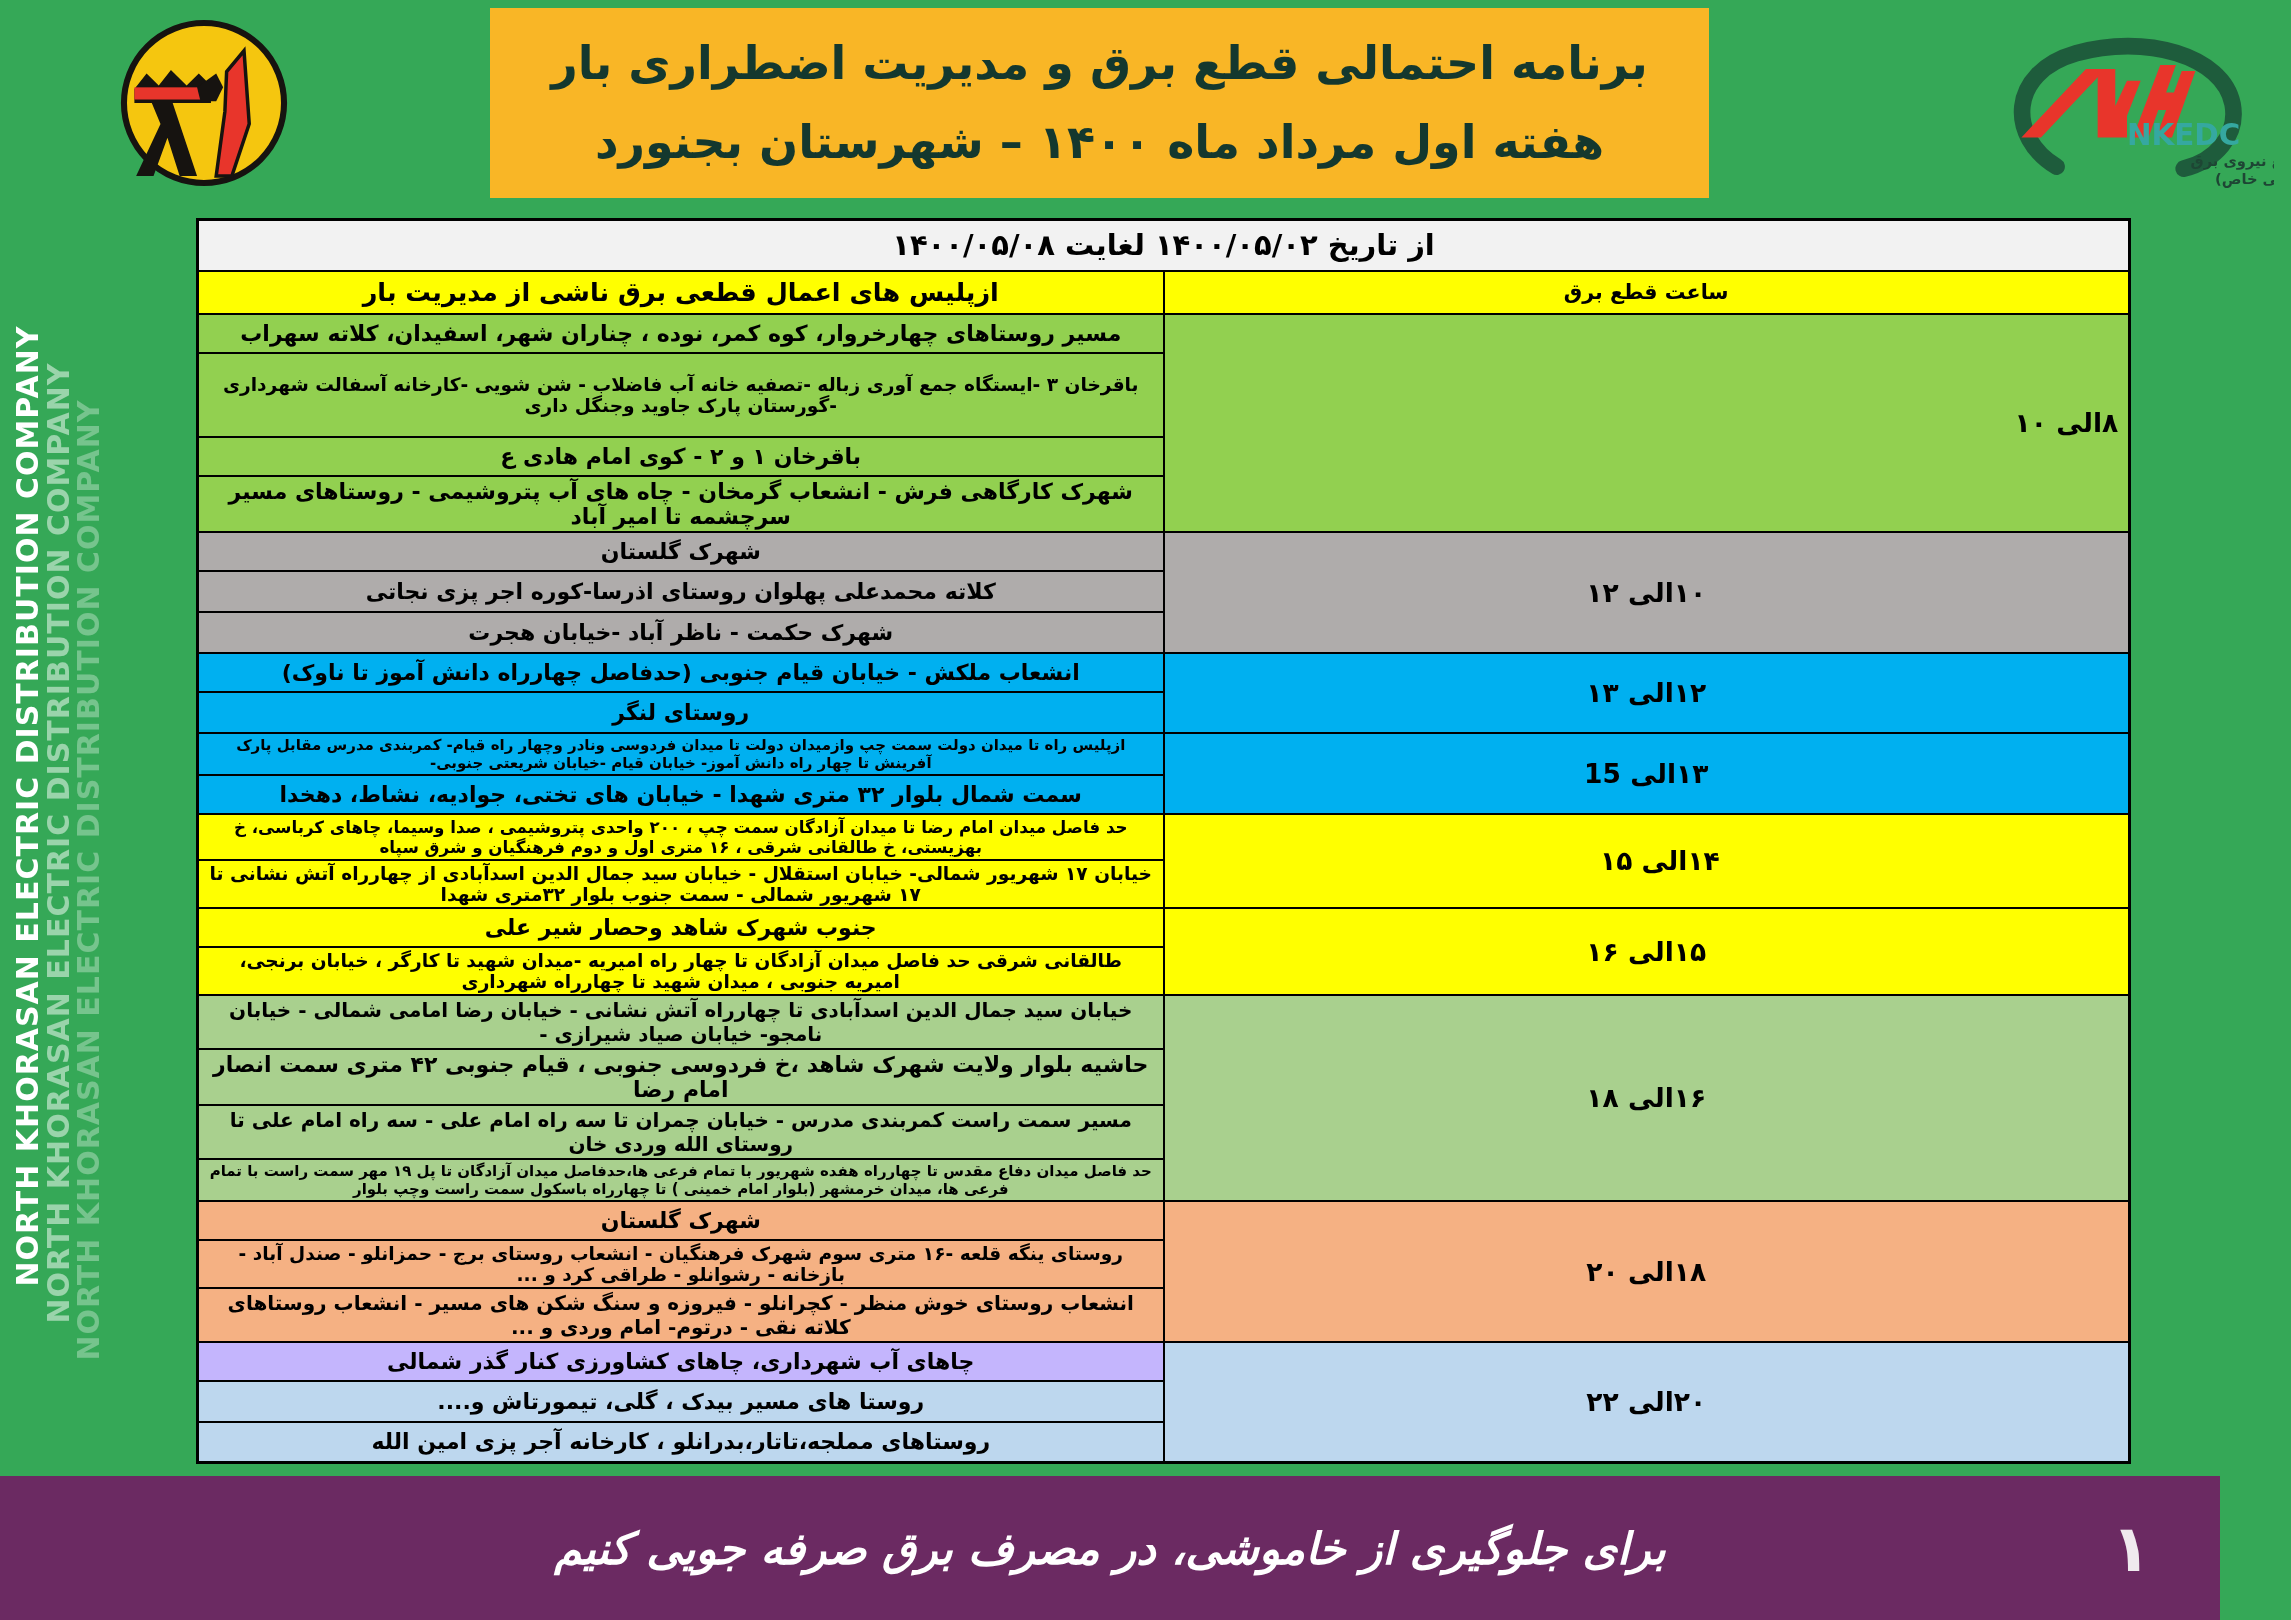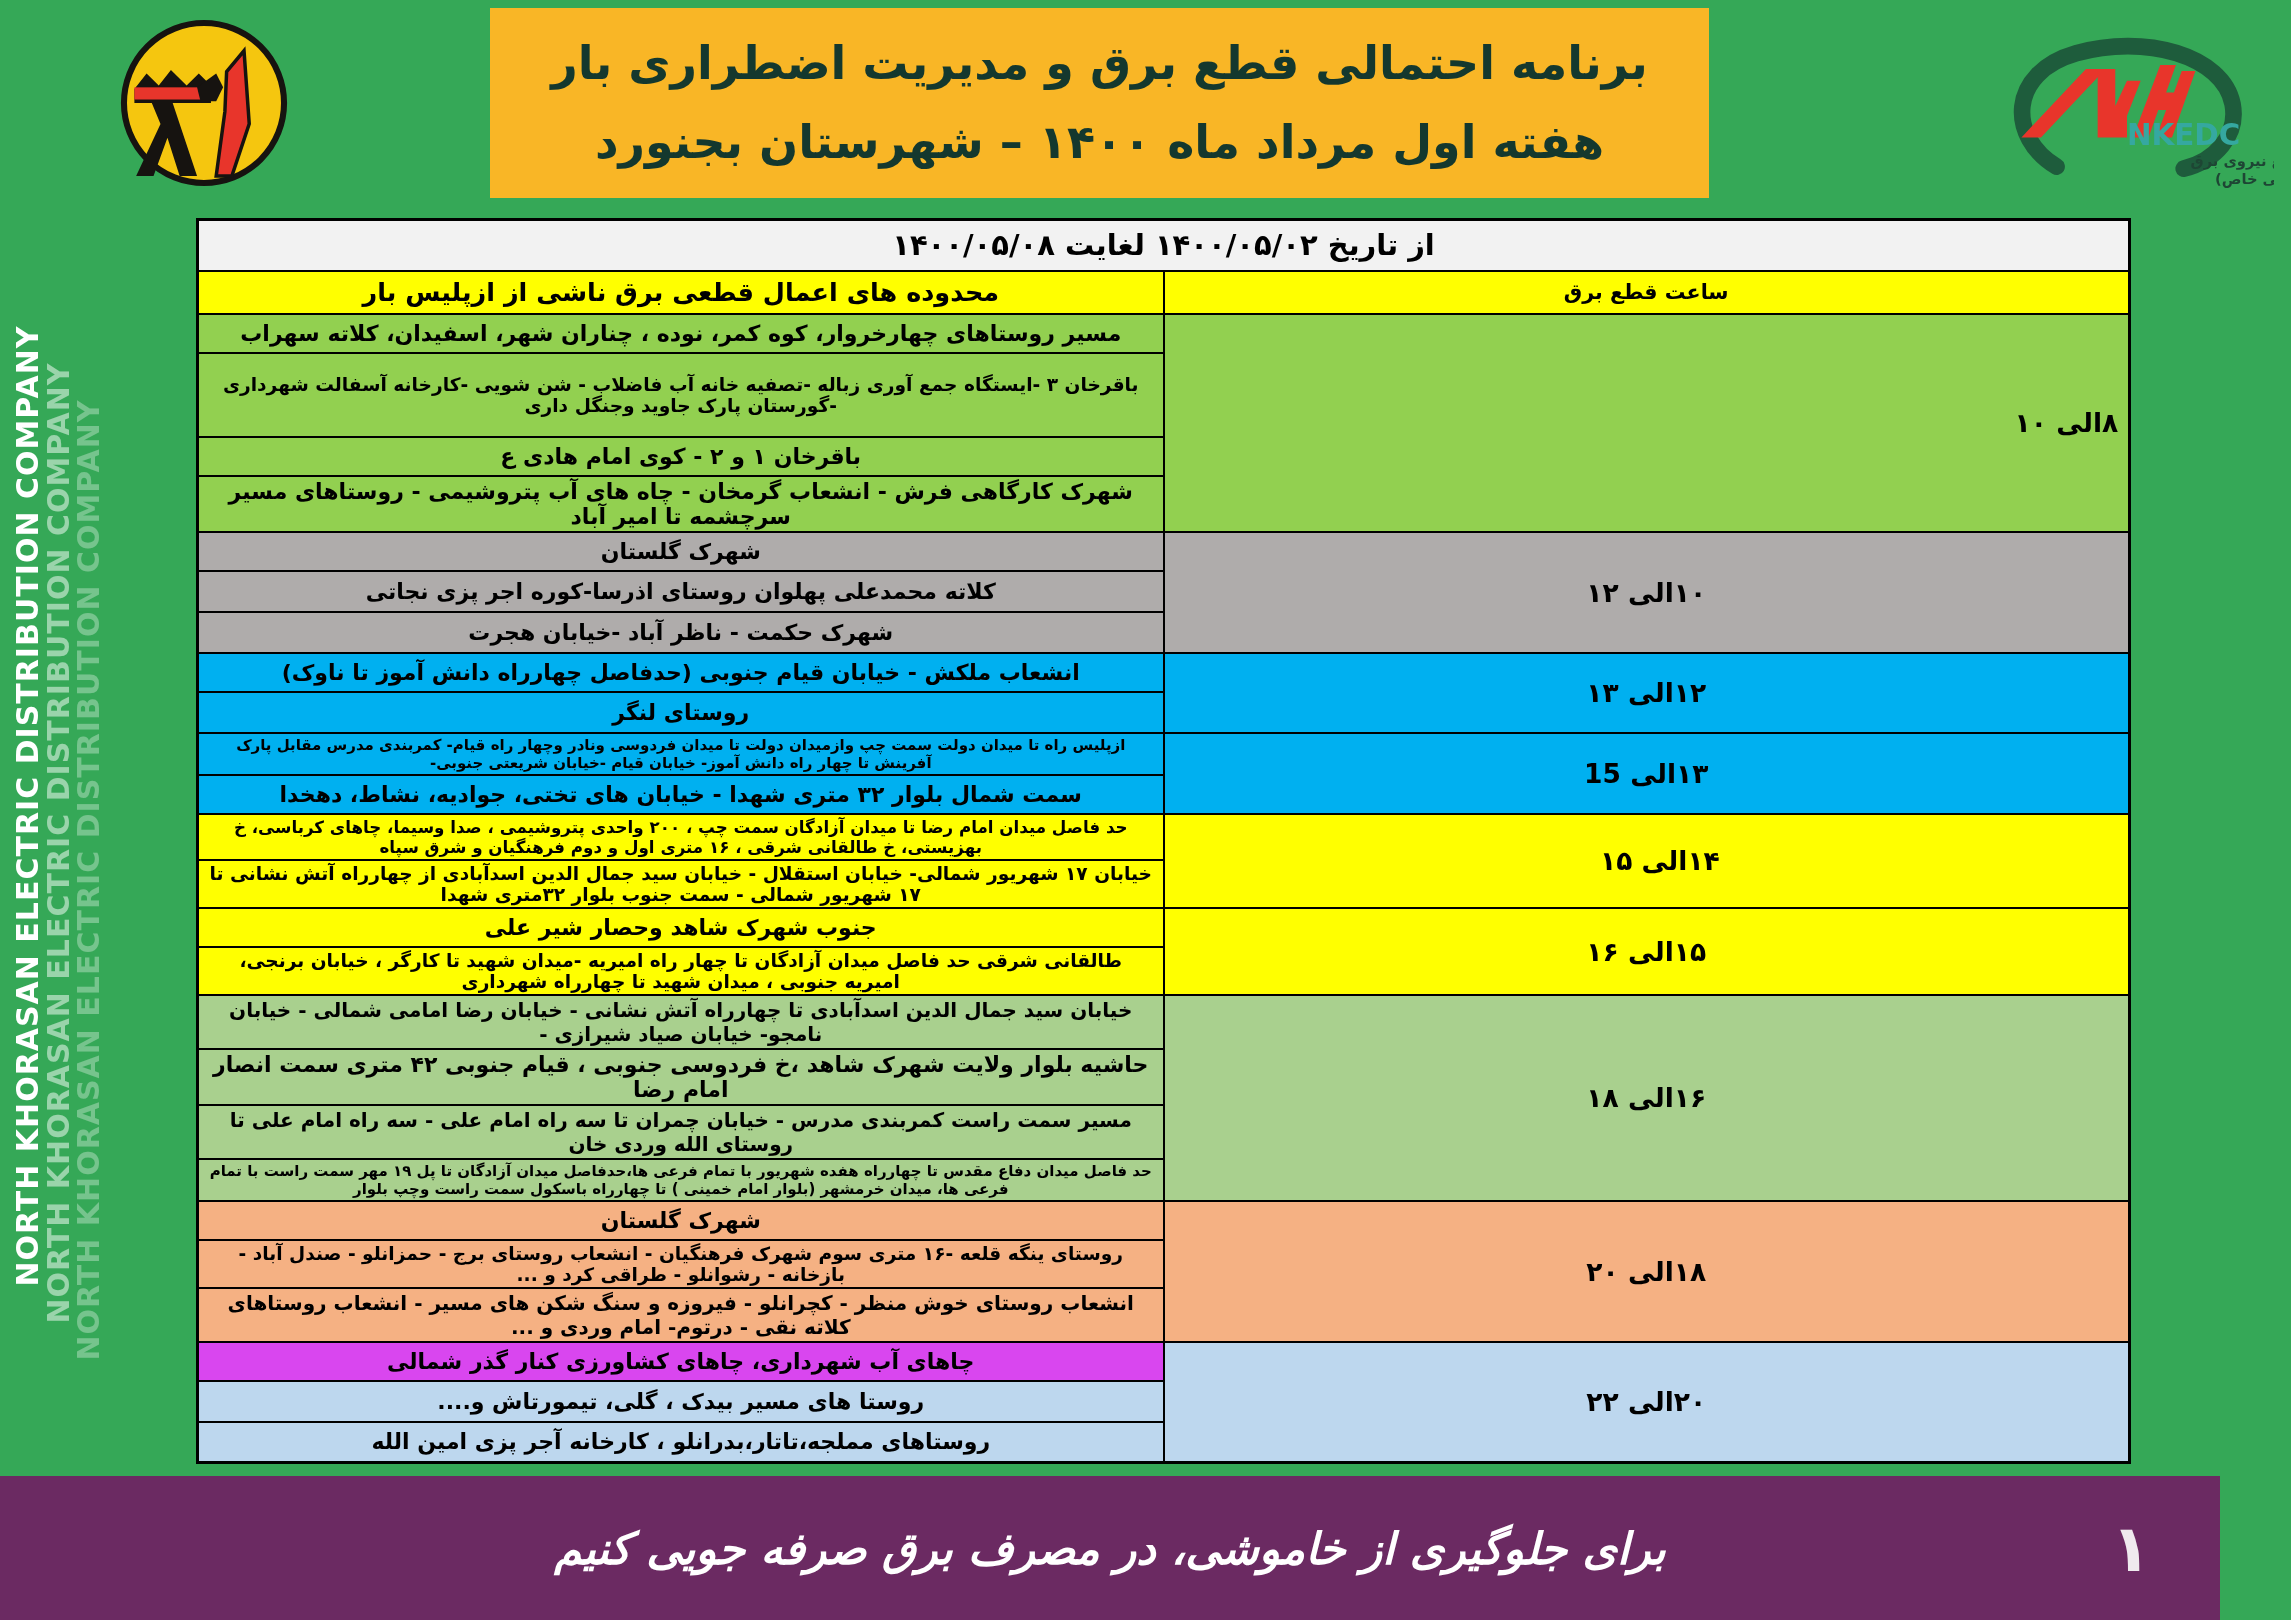--- a/index.html
+++ b/index.html
@@ -80,21 +80,21 @@
   </div>
 
   <div class="table-wrap">
     <table class="schedule" dir="rtl">
       <tbody>
         <tr>
           <td class="date-cell" colspan="2">از تاریخ ۱۴۰۰/۰۵/۰۲ لغایت ۱۴۰۰/۰۵/۰۸</td>
         </tr>
         <tr>
           <td class="hour-head">ساعت قطع برق</td>
-          <td class="area-head">محدوده های اعمال قطعی برق ناشی از ازپلیس بار</td>
+          <td class="area-head">ازپلیس های اعمال قطعی برق ناشی از مدیریت بار</td>
         </tr>
       <tr style="height: 39px;">
             <td class="hour-cell" rowspan="4" style="background: rgb(146, 208, 80); text-align: right;">۸الی ۱۰</td>
             <td class="area-cell" style="background: rgb(146, 208, 80); font-size: 22px;">مسیر روستاهای چهارخروار، کوه کمر، نوده ، چناران شهر، اسفیدان، کلاته سهراب</td>
           </tr>
           <tr style="height: 84px;">
             <td class="area-cell" style="background: rgb(146, 208, 80); font-size: 18.6px;">باقرخان ۳ -ایستگاه جمع آوری زباله -تصفیه خانه آب فاضلاب - شن شویی -کارخانه آسفالت شهرداری -گورستان پارک جاوید وجنگل داری</td>
           </tr>
           <tr style="height: 39px;">
             <td class="area-cell" style="background: rgb(146, 208, 80); font-size: 22px;">باقرخان ۱ و ۲ - کوی امام هادی ع</td>
@@ -158,21 +158,21 @@
             <td class="area-cell" style="background: rgb(245, 177, 131); font-size: 22px;">شهرک گلستان</td>
           </tr>
           <tr style="height: 41px;">
             <td class="area-cell" style="background: rgb(245, 177, 131); font-size: 18.6px;">روستای ینگه قلعه -۱۶ متری سوم شهرک فرهنگیان - انشعاب روستای برج - حمزانلو - صندل آباد - بازخانه - رشوانلو - طراقی کرد و ...</td>
           </tr>
           <tr style="height: 39px;">
             <td class="area-cell" style="background: rgb(245, 177, 131); font-size: 20px; margin-top: 12px;">انشعاب روستای خوش منظر - کچرانلو - فیروزه و سنگ شکن های مسیر - انشعاب روستاهای کلاته نقی - درتوم- امام وردی و ...</td>
           </tr>
           <tr style="height: 39px;">
             <td class="hour-cell" rowspan="3" style="background: rgb(189, 215, 238);">۲۰الی ۲۲</td>
-            <td class="area-cell" style="background: #d946ef; font-size: 22px;">چاهای آب شهرداری، چاهای کشاورزی کنار گذر شمالی</td>
+            <td class="area-cell" style="background: #c4b5fd; font-size: 22px;">چاهای آب شهرداری، چاهای کشاورزی کنار گذر شمالی</td>
           </tr>
           <tr style="height: 41px;">
             <td class="area-cell" style="background: rgb(189, 215, 238); font-size: 22px;">روستا های مسیر بیدک ، گلی، تیمورتاش و....</td>
           </tr>
           <tr style="height: 41px;">
             <td class="area-cell" style="background: rgb(189, 215, 238); font-size: 22px;">روستاهای مملجه،تاتار،بدرانلو ، کارخانه آجر پزی امین الله</td>
           </tr>
         </tbody>
     </table>
   </div>

